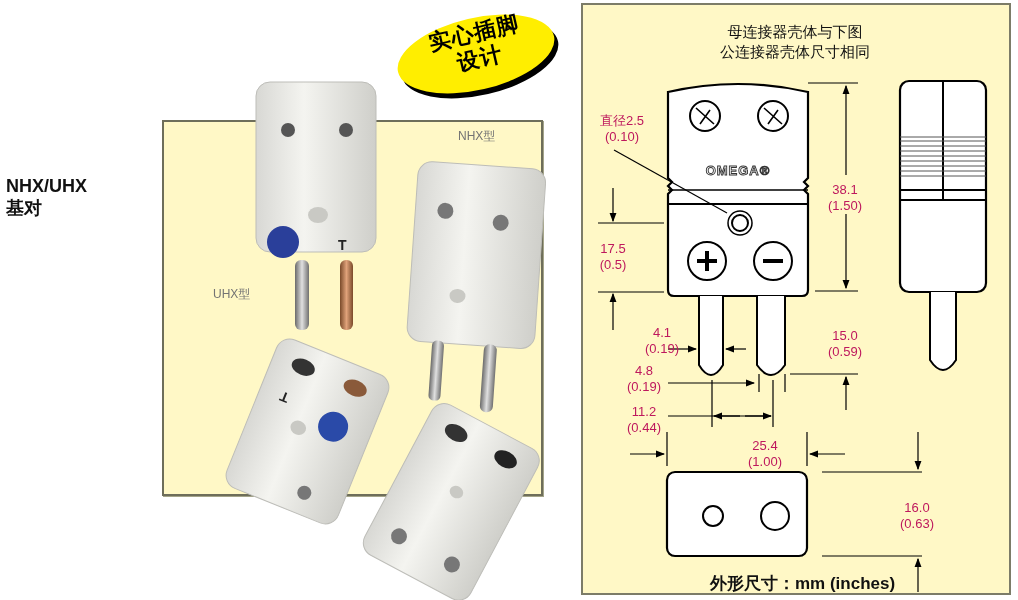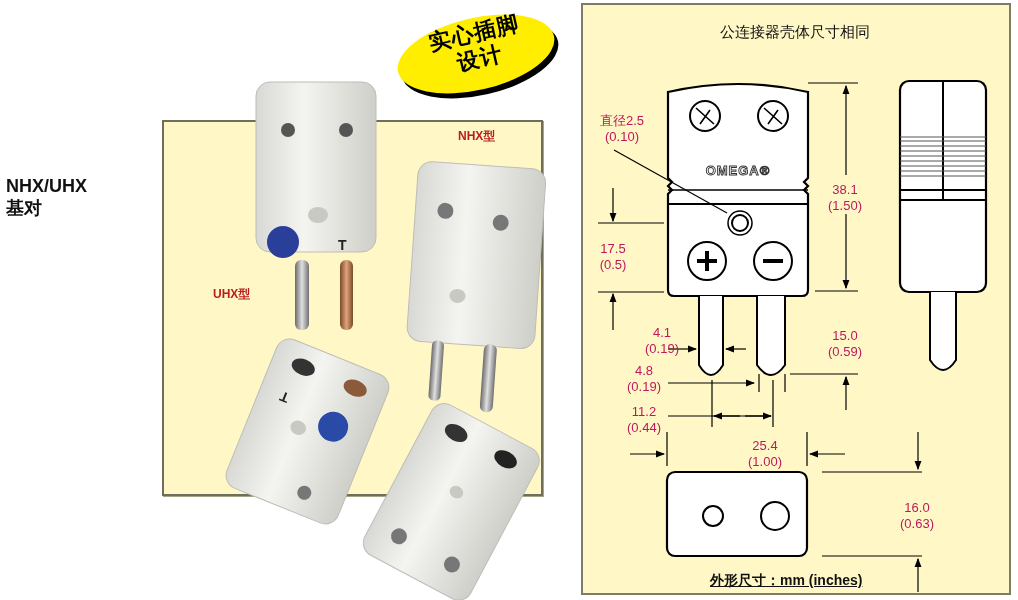--- a/index.html
+++ b/index.html
@@ -22,31 +22,31 @@
   .badge {
     left: 392px; top: 12px; width: 170px; height: 85px;
   }
   .badge-text {
     position: absolute; left: 0; top: 8px; width: 170px; text-align: center;
     font-weight: 900; font-size: 22px; line-height: 26px; color: #000;
     transform: rotate(-13deg);
     font-family: "DejaVu Sans", sans-serif;
     letter-spacing: 1px;
   }
-  .label { font-weight: bold; font-size: 12px; color: #b91c1c; }
+  .label { font-weight: normal; font-size: 12px; color: #737373; }
   .drawing-panel {
     left: 581px; top: 3px; width: 426px; height: 588px;
     background: #fff8c6; border: 2px solid #7c7c68;
   }
   .draw-title {
     left: 581px; top: 22px; width: 428px; text-align: center;
     font-size: 15px; line-height: 20px; color: #111;
   }
   .dim { font-size: 13px; line-height: 16px; text-align: center; color: #be185d; }
-  .units { font-weight: bold; font-size: 14px; color: #111; text-decoration: underline; }
+  .units { font-weight: bold; font-size: 17px; color: #111; }
   svg text { font-family: "Liberation Sans", sans-serif; }
 </style>
 </head>
 <body>
 
 <div class="abs side-title">
   <div>NHX/UHX</div>
   <div>基对</div>
 </div>
 
@@ -120,20 +120,21 @@
     <ellipse cx="84" cy="42" rx="80" ry="36" fill="#ffee00" transform="rotate(-13 84 42)"></ellipse>
   </svg>
   <div class="badge-text">
     <div>实心插脚</div>
     <div>设计</div>
   </div>
 </div>
 
 <div class="abs drawing-panel"></div>
 <div class="abs draw-title">
+  <div>母连接器壳体与下图</div>
   <div>公连接器壳体尺寸相同</div>
 </div>
 
 <svg class="abs" style="left:0;top:0" width="1018" height="600">
   <defs>
     <marker id="ah" markerWidth="8" markerHeight="8" refX="7" refY="4" orient="auto">
       <path d="M0,1 L8,4 L0,7 Z" fill="#000"></path>
     </marker>
   </defs>
   <g stroke="#000" fill="none" stroke-width="1.2">

